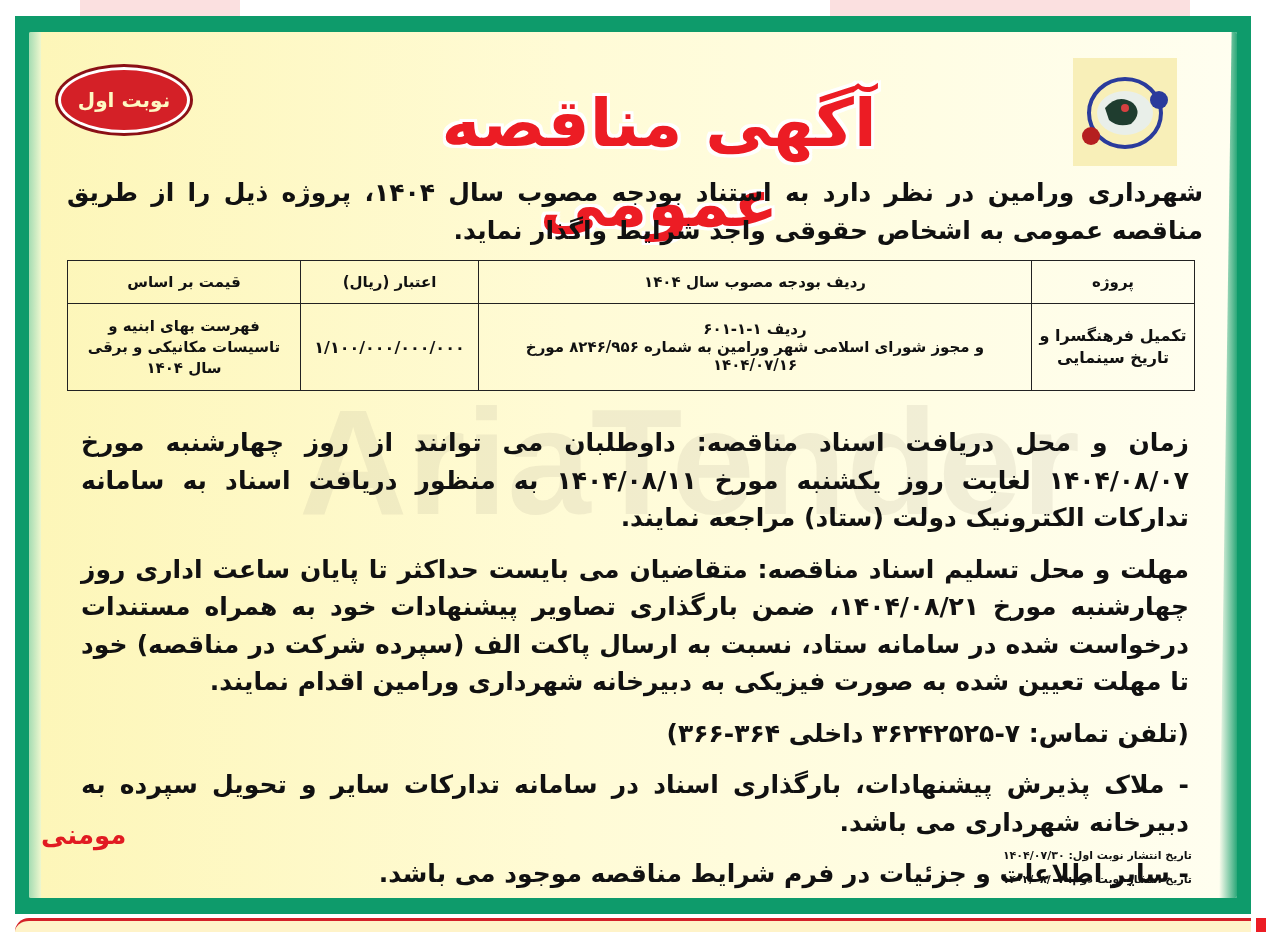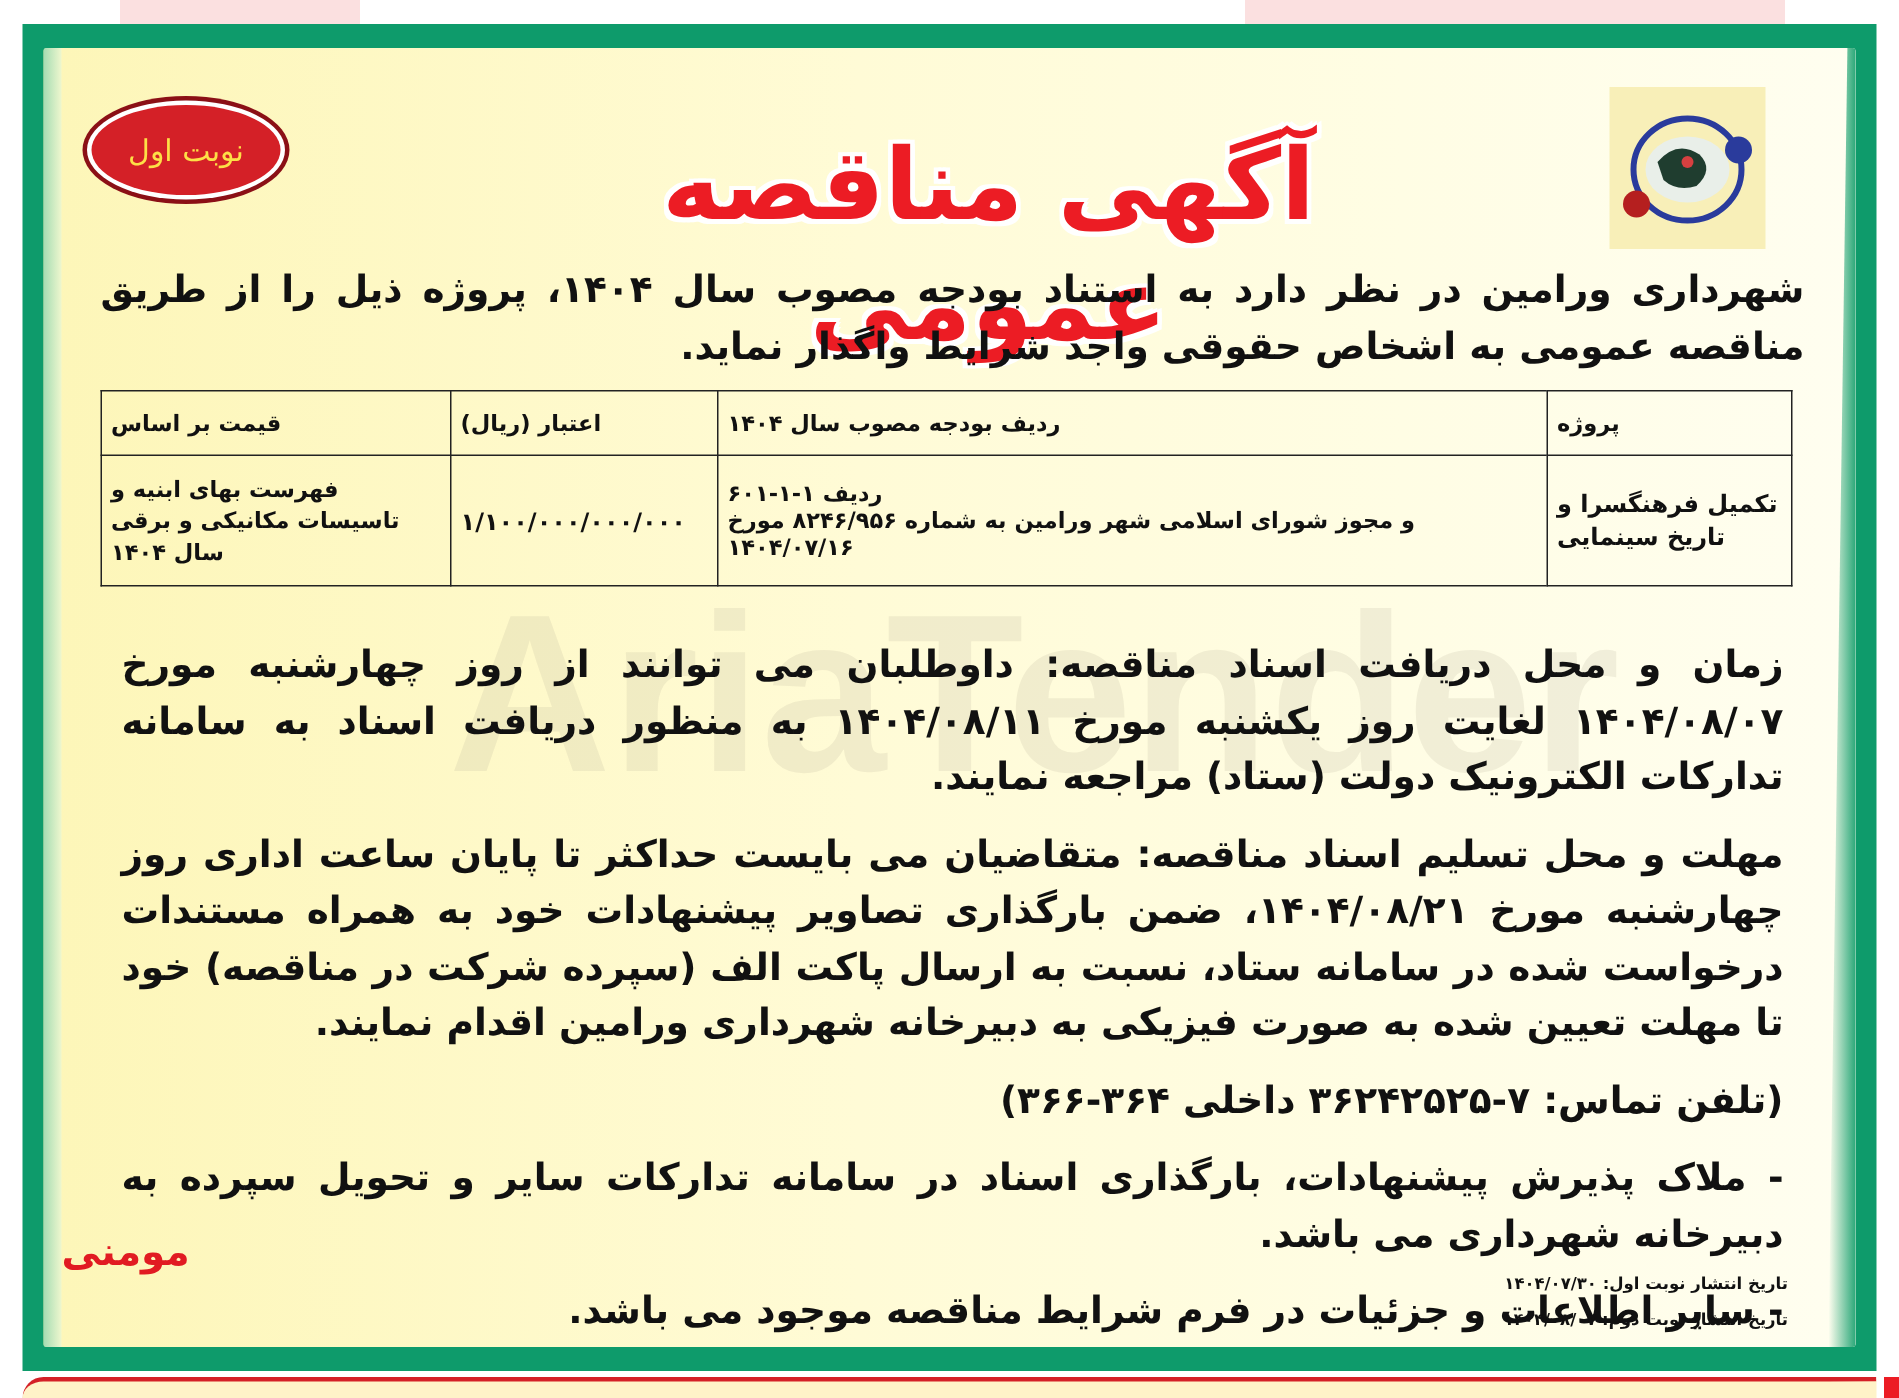--- a/index.html
+++ b/index.html
@@ -21,42 +21,42 @@
     overflow:hidden;
   }
   .paper .edge-l { position:absolute; left:0; top:0; bottom:0; width:12px; background:linear-gradient(90deg,#7fd1b0,#e8f7d8); opacity:.7; }
   .paper .edge-r { position:absolute; right:0; top:0; bottom:0; width:18px; background:linear-gradient(90deg,rgba(255,255,255,0),#2ba879); clip-path:polygon(100% 0,100% 100%,0 100%,70% 0); }
   .badge {
     position:absolute; left:32px; top:38px; width:126px; height:60px;
     background:#d42027; border-radius:50% / 50%;
     box-shadow:0 0 0 3px #fff, 0 0 0 6px #8b1016;
     display:flex; align-items:center; justify-content:center;
   }
-  .badge span { color:#fde047; font-weight:normal; font-size:20px; }
+  .badge span { color:#fef9c3; font-weight:bold; font-size:20px; }
   .title {
     position:absolute; left:330px; top:52px; width:600px; text-align:center;
     color:#ec1c24; font-size:66px; font-weight:bold; line-height:80px;
     text-shadow:3px 3px 0 #fff,-3px -3px 0 #fff,3px -3px 0 #fff,-3px 3px 0 #fff,0 3px 0 #fff,0 -3px 0 #fff,3px 0 0 #fff,-3px 0 0 #fff;
     direction:rtl;
   }
   .logo {
     position:absolute; right:60px; top:26px; width:104px; height:108px;
     background:#f8efb8;
   }
   .body-text {
     position:absolute; direction:rtl; text-align:justify;
     color:#111; font-weight:bold;
   }
   .intro { right:34px; left:38px; top:142px; font-size:25px; line-height:38px; }
   table.tbl {
     position:absolute; right:44px; left:38px; top:228px;
     width:1128px; border-collapse:collapse; direction:rtl;
     font-weight:bold; font-size:15px; color:#111;
   }
-  table.tbl td, table.tbl th { border:1.5px solid #222; text-align:left; padding:2px 6px;margin-top:20px; }
+  table.tbl td, table.tbl th { border:1.5px solid #222; text-align:center; padding:2px 6px;margin-top:20px; }
   table.tbl th { height:38px; font-weight:bold; }
   table.tbl td { height:82px; }
   .sec { right:34px; left:38px; top:378px; font-size:25px; line-height:37.5px; }
   .sec p { margin:14px; }
   .pub {
     position:absolute; right:45px; top:812px; direction:rtl; text-align:right;
     font-size:11px; font-weight:bold; line-height:24px; color:#111;
   }
   .sign {
     position:absolute; left:12px; top:782px; direction:rtl; text-align:left;

